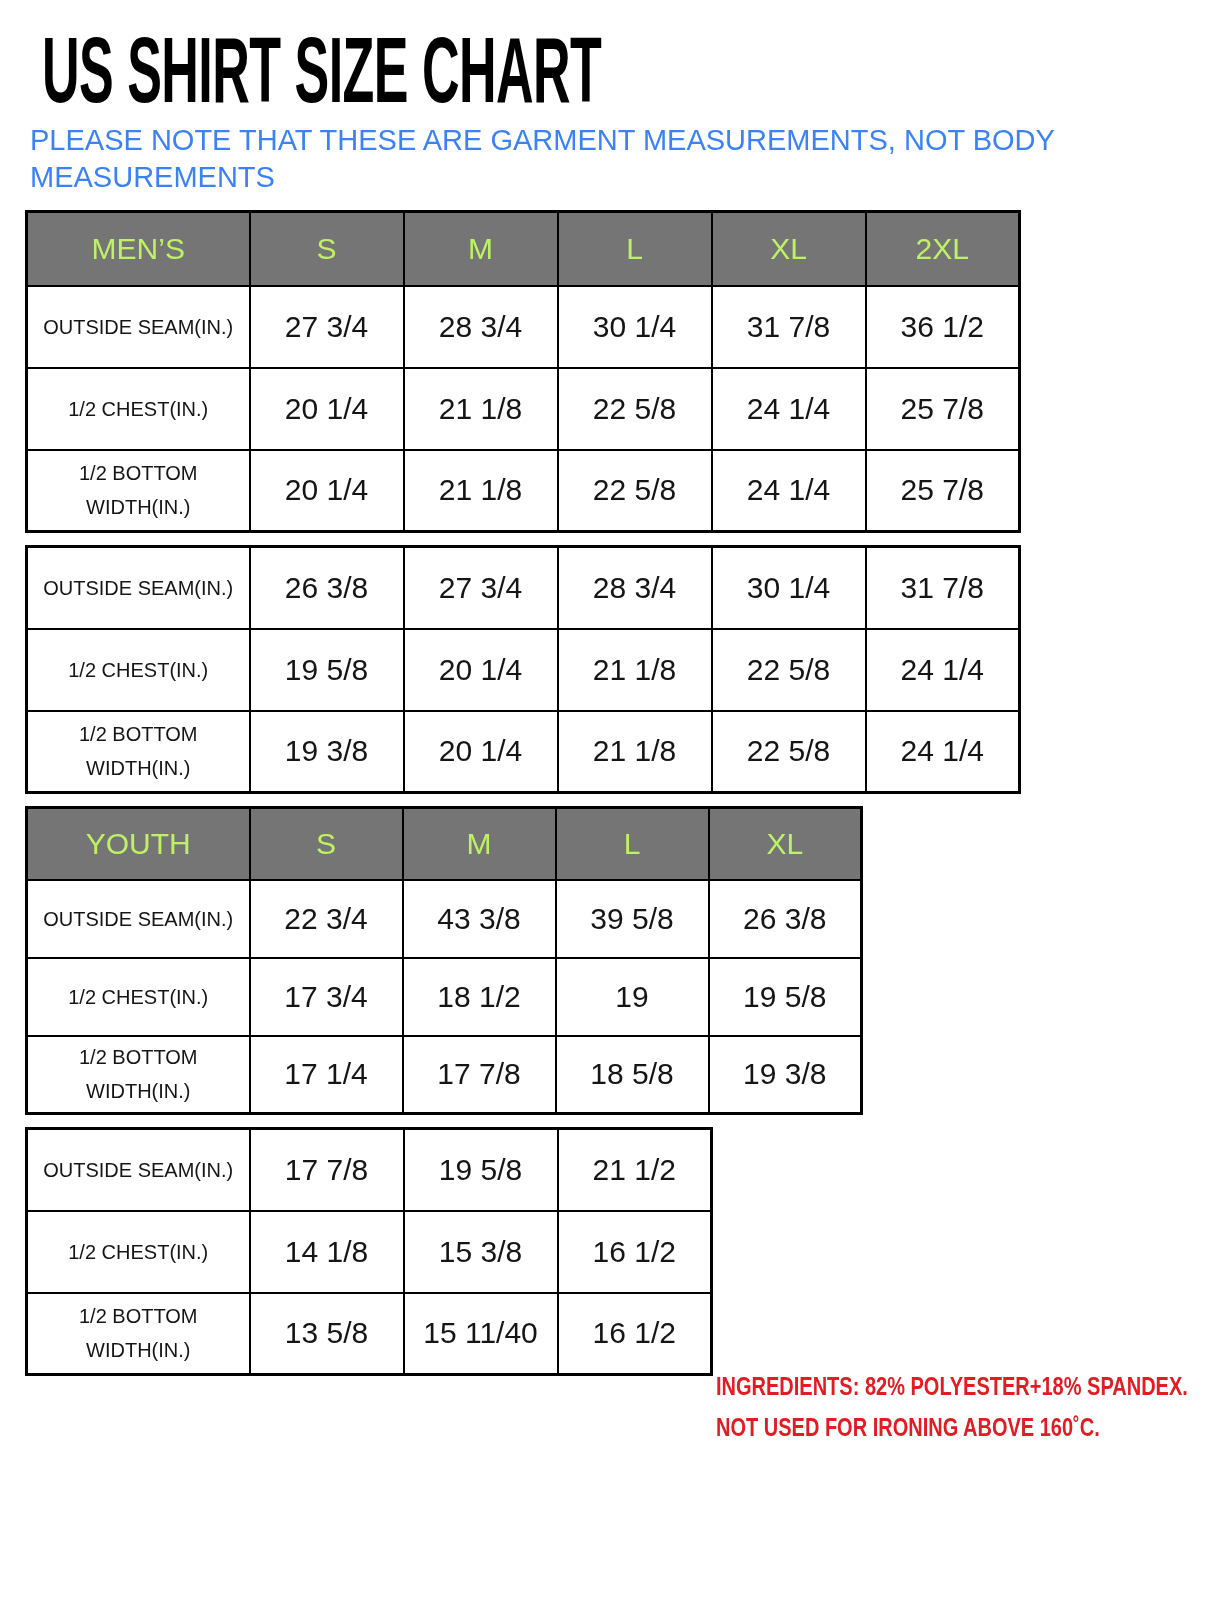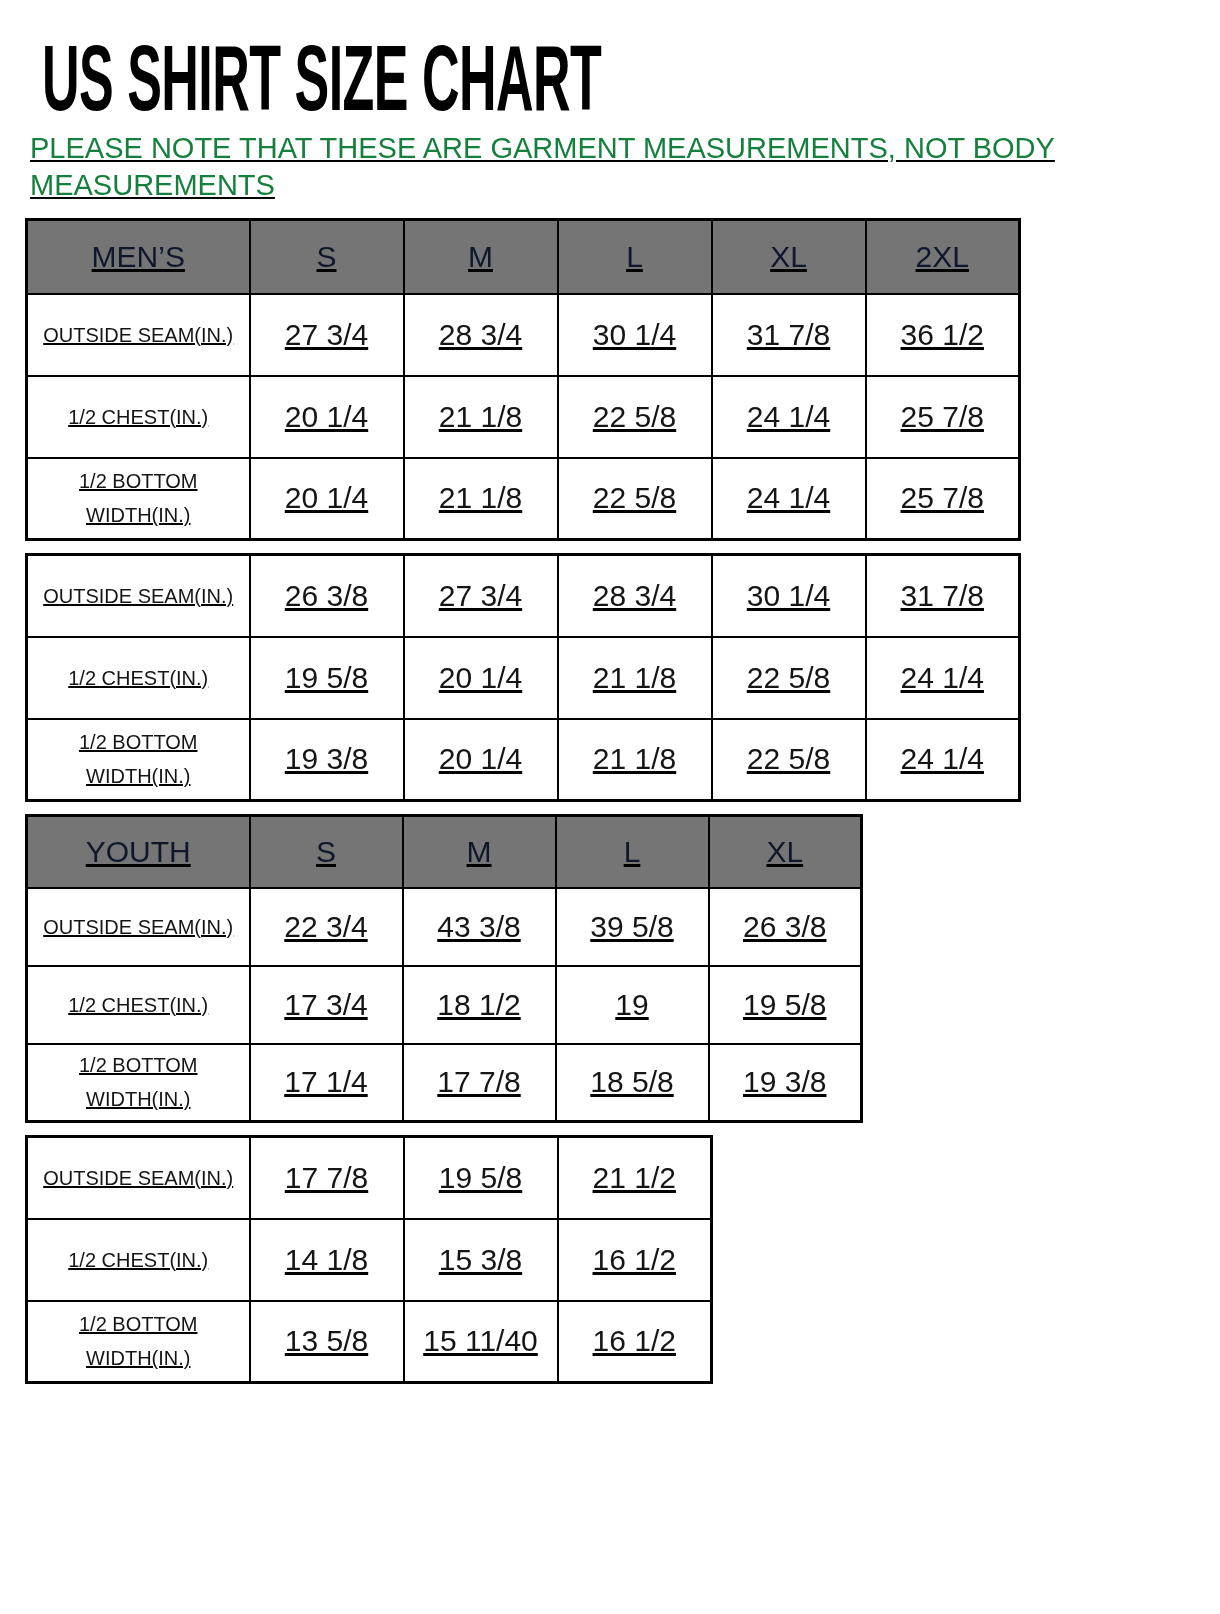--- a/index.html
+++ b/index.html
@@ -3,23 +3,22 @@
 <meta charset="utf-8">
 <style>
   * { box-sizing: border-box; margin: 0; padding: 0; }
   html, body { background: #ffffff; }
   .page {
     position: relative;
     width: 1220px;
     height: 1614px;
     background: #ffffff;
     overflow: hidden;
-    padding-top: 40px;
+    padding-top: 32px;
     font-family: "Liberation Sans", "DejaVu Sans", sans-serif;
-    text-decoration: underline;
   }
   
   .title {
     margin-left: 42px;
     height: 78px;
     line-height: 76px;
     font-size: 93px;
     font-weight: bold;
     color: #000000;
     letter-spacing: -1px;
@@ -28,41 +27,41 @@
   .title-inner {
     display: inline-block;
     transform: scaleX(0.56);
     transform-origin: left center;
   }
   
   .note {
     margin: 12px 0 0 30px;
     font-size: 29px;
     line-height: 37px;
-    color: #15803d;
+    color: #3b82f6;
     letter-spacing: 0px;
   }
   
   table.size-table {
     border-collapse: collapse;
     table-layout: fixed;
     margin-left: 25px;
     margin-top: 12px;
     border: 3px solid #000000;
   }
   table.size-table.first { margin-top: 14px; }
   .size-table th, .size-table td {
     border: 2px solid #000000;
     text-align: center;
     vertical-align: middle;
     overflow: hidden;
   }
   .size-table th {
     background: #757575;
-    color: #0f172a;
+    color: #bef264;
     font-weight: normal;
     font-size: 30px;
   }
   .size-table td {
     color: #151515;
     font-size: 30px;
     background: #ffffff;
   }
   .size-table td.rowlabel {
     font-size: 20px;
@@ -257,15 +256,19 @@
     </tr>
     <tr class="body">
       <td class="rowlabel">1/2 BOTTOM WIDTH(IN.)</td>
       <td>13 5/8</td>
       <td>15 11/40</td>
       <td>16 1/2</td>
     </tr>
   </tbody>
     </table>
 
+  <div class="ingredients">
+    <div><span class="ing-line">INGREDIENTS: 82% POLYESTER+18% SPANDEX.</span></div>
+    <div><span class="ing-line">NOT USED FOR IRONING ABOVE 160˚C.</span></div>
+  </div>
 
 
 </div>
 
 </body></html>

